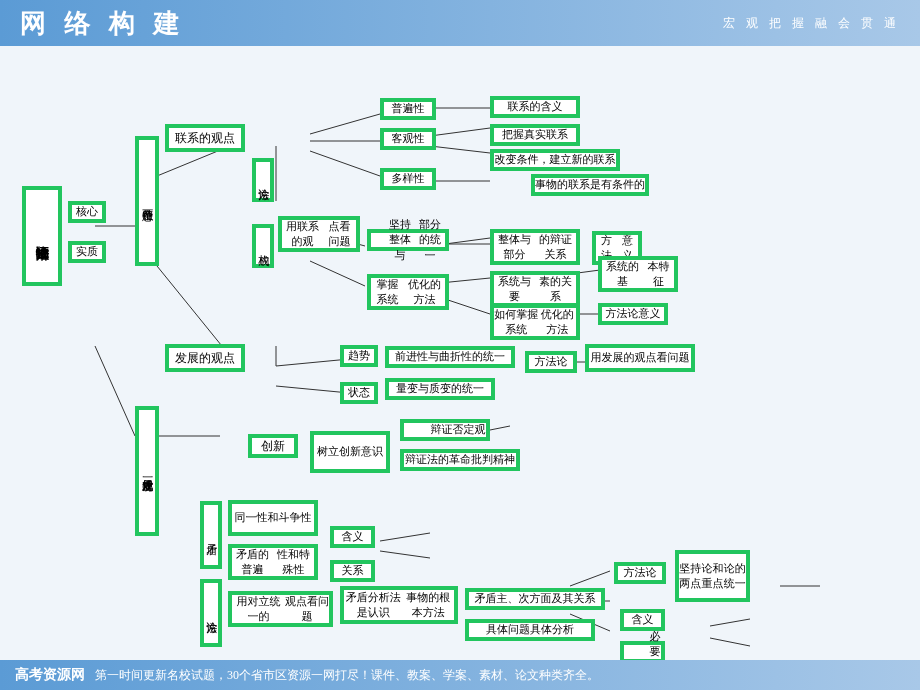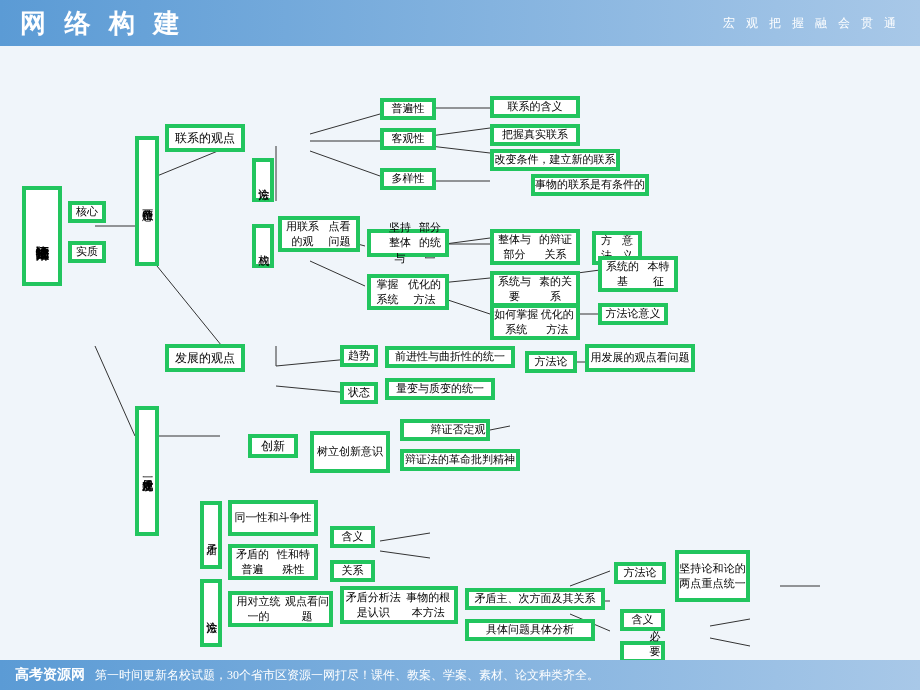--- a/index.html
+++ b/index.html
@@ -269,21 +269,21 @@
 
     <div class="node small" style="left:380px;top:82px;width:56px;height:22px;">客观性</div>
 
     <div class="node small" style="left:380px;top:122px;width:56px;height:22px;">多样性</div>
 
     <div class="node small" style="left:278px;top:170px;width:82px;height:36px;">
         <span style="display:block">用联系的观</span>
         <span style="display:block">点看问题</span>
       </div>
 
-    <div class="node small" style="left:367px;top:183px;width:82px;height:28px;padding-left:14px;">
+    <div class="node small" style="left:367px;top:183px;width:82px;height:22px;padding-left:14px;">
         <span style="display:block">坚持整体与</span>
         <span style="display:block">部分的统一</span>
       </div>
 
     <div class="node small" style="left:367px;top:228px;width:82px;height:36px;">
         <span style="display:block">掌握系统</span>
         <span style="display:block">优化的方法</span>
       </div>
 
     <div class="node small" style="left:490px;top:50px;width:90px;height:22px;">联系的含义</div>

